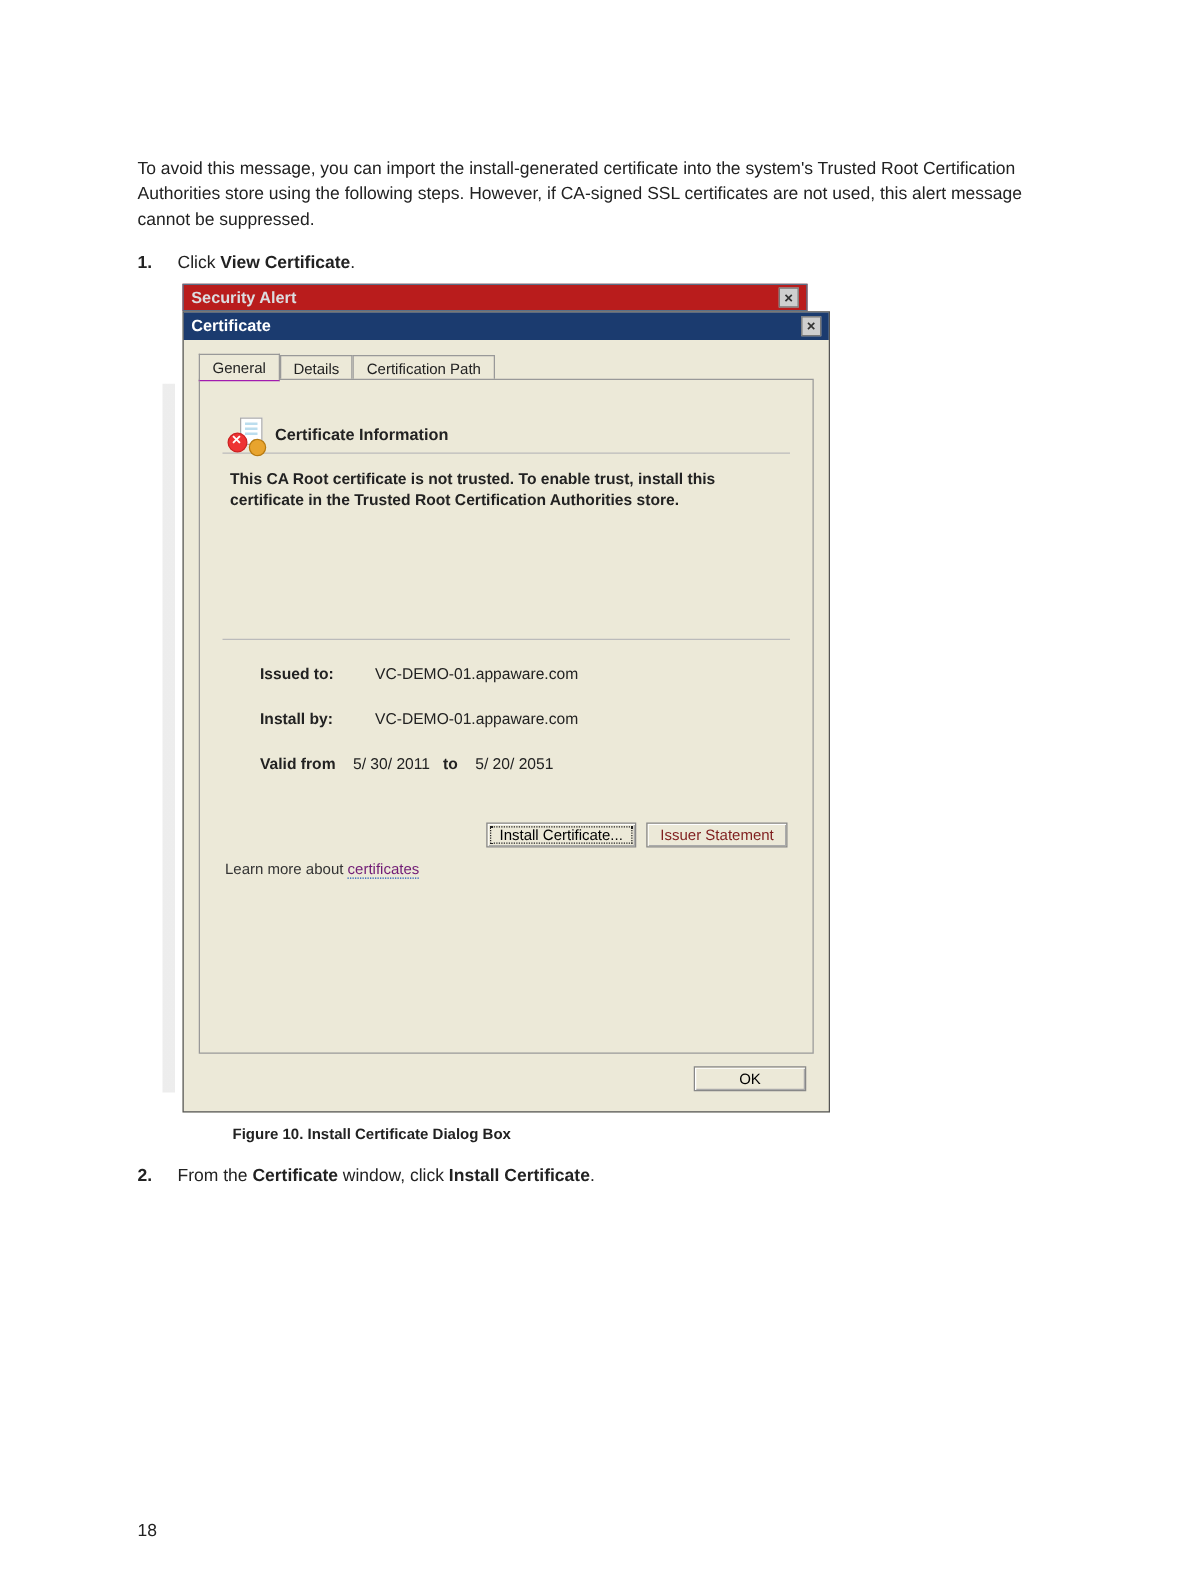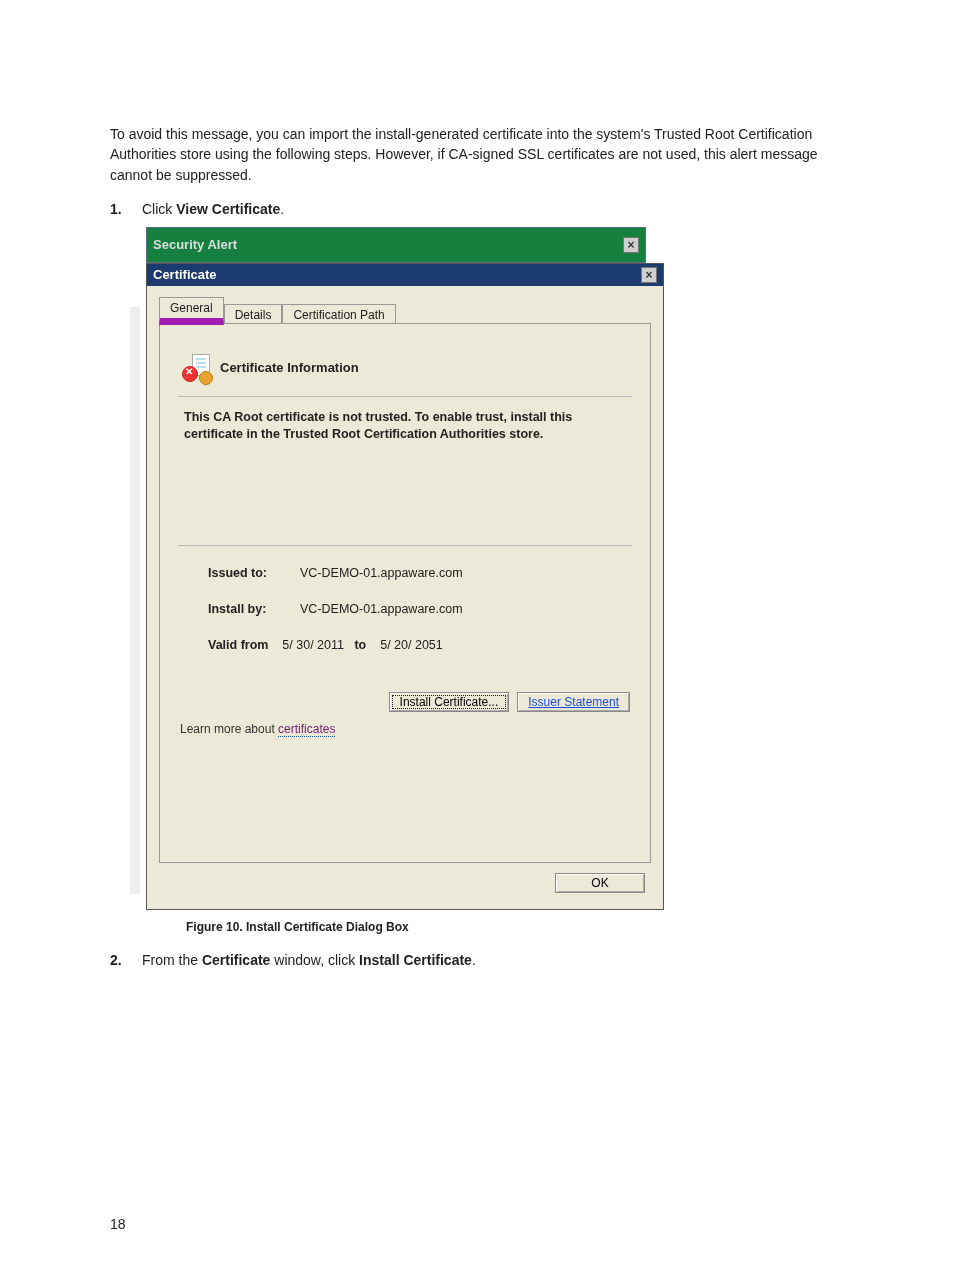--- a/index.html
+++ b/index.html
@@ -29,26 +29,26 @@
   }
   .step-num { font-weight: bold; width: 18px; flex-shrink:0; }
   .step-text { flex: 1; }
   .step-text strong { font-weight: bold; }
 
   .dialog-wrap {
     margin: 6px 0 0 36px;
   }
 
   .sec-alert-bar {
-    background: #15803d;
+    background: #b91c1c;
     color: #dcdde0;
     font-family: Tahoma, Verdana, sans-serif;
     font-weight: bold;
     font-size: 13px;
-    height: 36px;
+    height: 22px;
     line-height: 22px;
     padding: 0 6px;
     width: 500px;
     display:flex;
     align-items:center;
     justify-content:space-between;
     border: 1px solid #5a6f87;
   }
   .alert-close {
     width: 16px; height: 16px;
@@ -95,39 +95,39 @@
   .tab {
     background:#ece9d8;
     border:1px solid #999;
     border-bottom:none;
     padding:3px 10px;
     position:relative;
     top:1px;
     cursor:pointer;
   }
   .tab.active {
-    border-bottom:7px solid #a21caf;
+    border-bottom:1px solid #a21caf;
     z-index:2;
   }
 
   .tab-panel {
     border:1px solid #999;
     background:#ece9d8;
     padding: 24px 18px 18px 18px;
     min-height: 540px;
     position:relative;
   }
 
   .cert-info-hd {
     display:flex;
     align-items:center;
     gap:10px;
     font-weight:bold;
     font-size:13px;
-    padding: 6px 0 14px 4px;
+    padding: 6px 0 0 4px;
     border-bottom:1px solid #bbb;
   }
   .cert-icon {
     width:28px;height:28px;
     position:relative;
   }
   .cert-icon .doc {
     position:absolute; right:0; top:0; width:18px; height:22px;
     background:#fff;border:1px solid #aaa;
   }
@@ -173,21 +173,21 @@
   .win-btn {
     font-family: Tahoma, Verdana, sans-serif;
     font-size:12px;
     background:#ece9d8;
     border:1px solid #888;
     padding:2px 10px;
     box-shadow: inset 1px 1px 0 #fff, inset -1px -1px 0 #aaa;
     cursor:pointer;
   }
   .win-btn.focused{ outline:1px dotted #222; outline-offset:-4px; }
-  .win-btn[disabled]{ color:#1d4ed8; cursor:default;text-decoration:underline; }
+  .win-btn[disabled]{ color:#7f1d1d; cursor:default; }
 
   .learn-row { font-size:12px; color:#333; padding:4px 2px 2px 2px; }
   .learn-row a{ color:#701a75; text-decoration:none; border-bottom:1px dotted #1452b5; }
 
   .ok-row { display:flex; justify-content:flex-end; padding:10px 6px 4px 0; }
   .ok-btn { width:90px; }
 
   .caption {
     font-size:12px;
     font-weight:bold;

